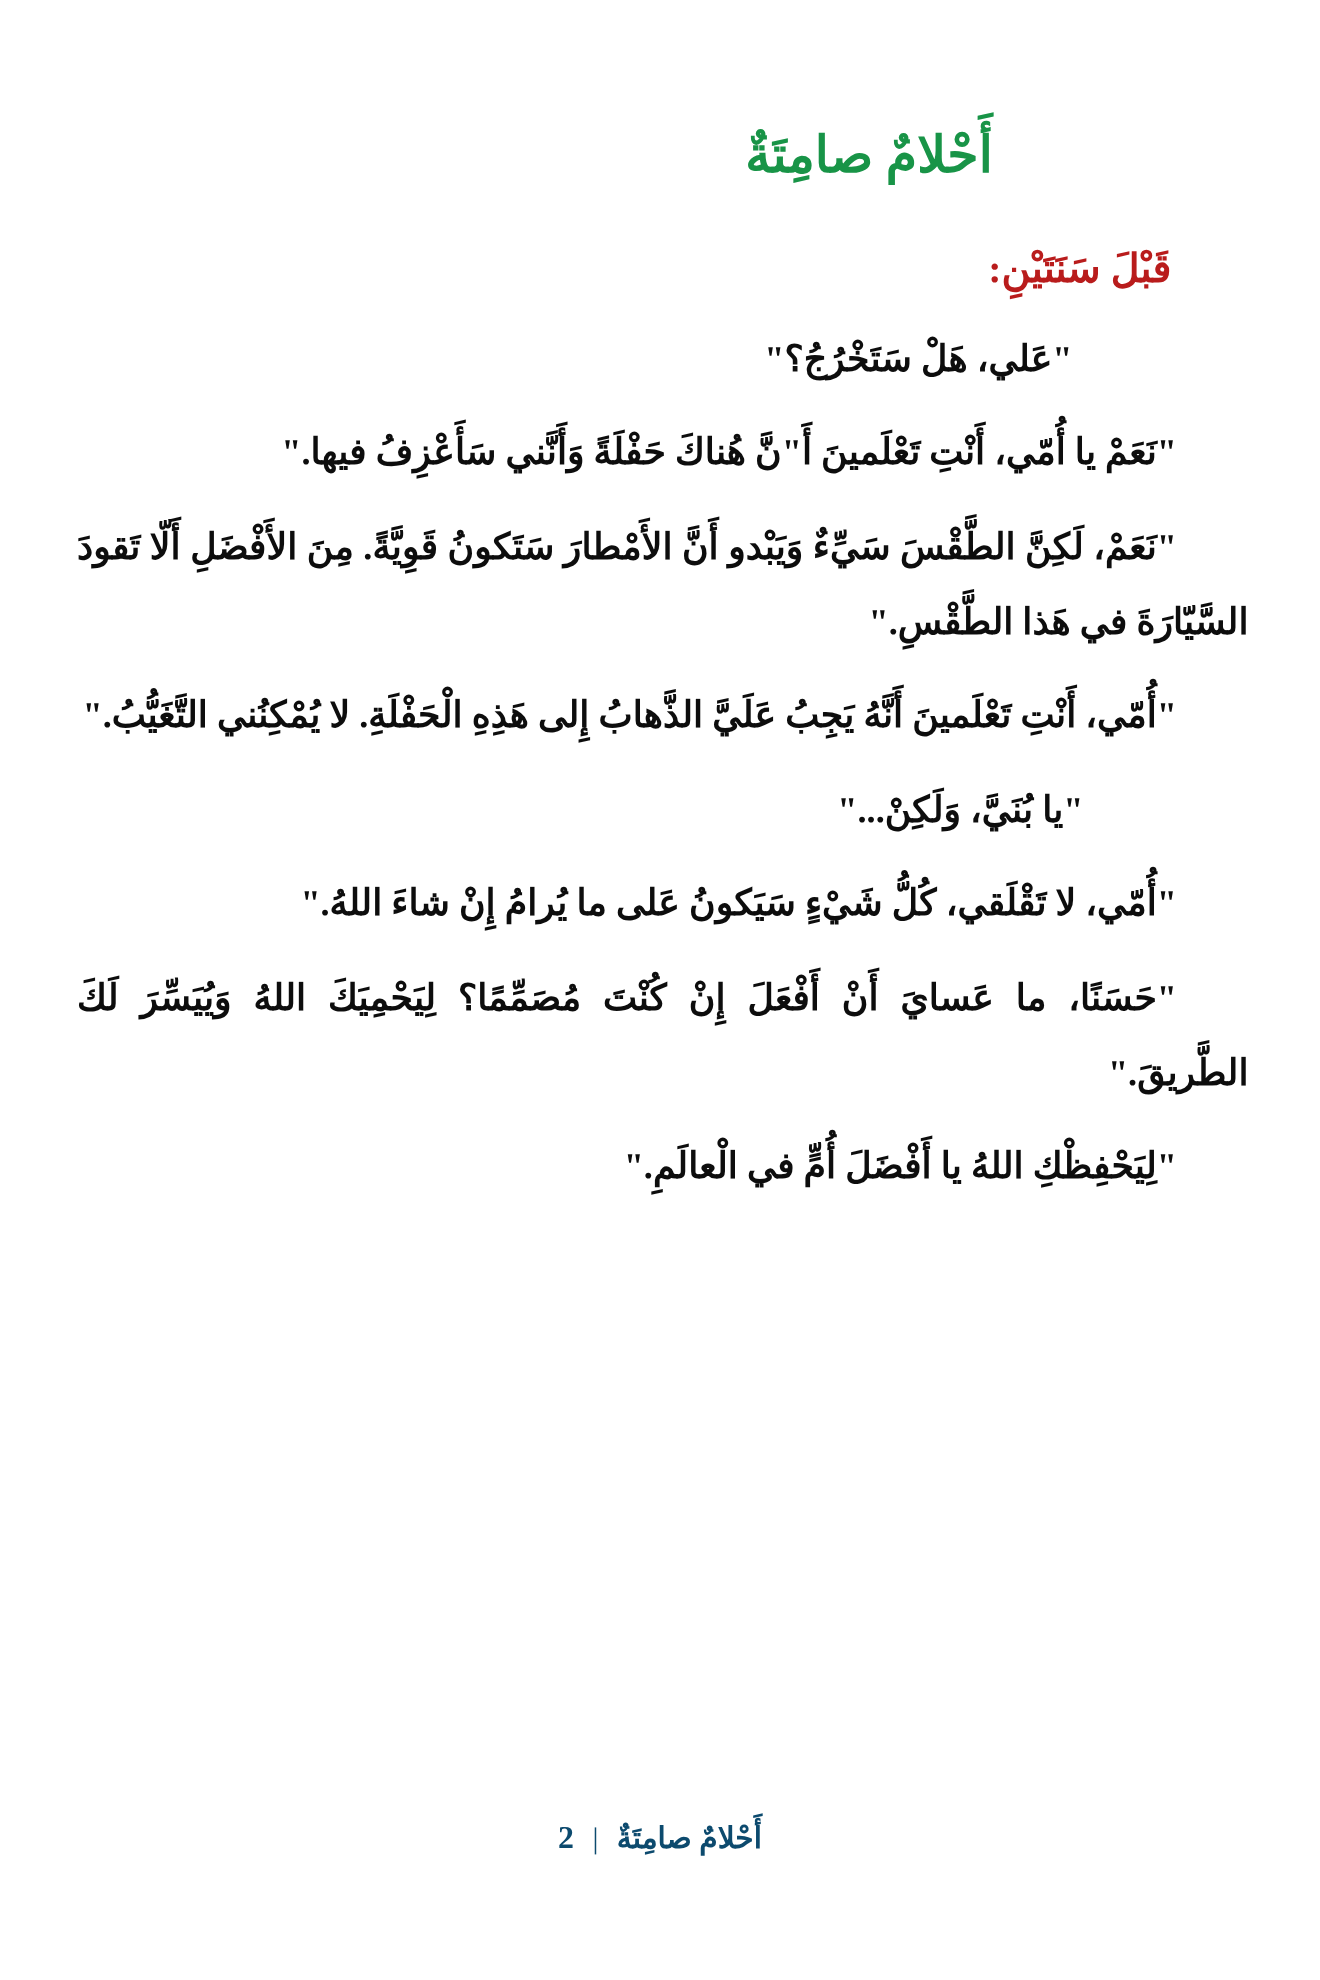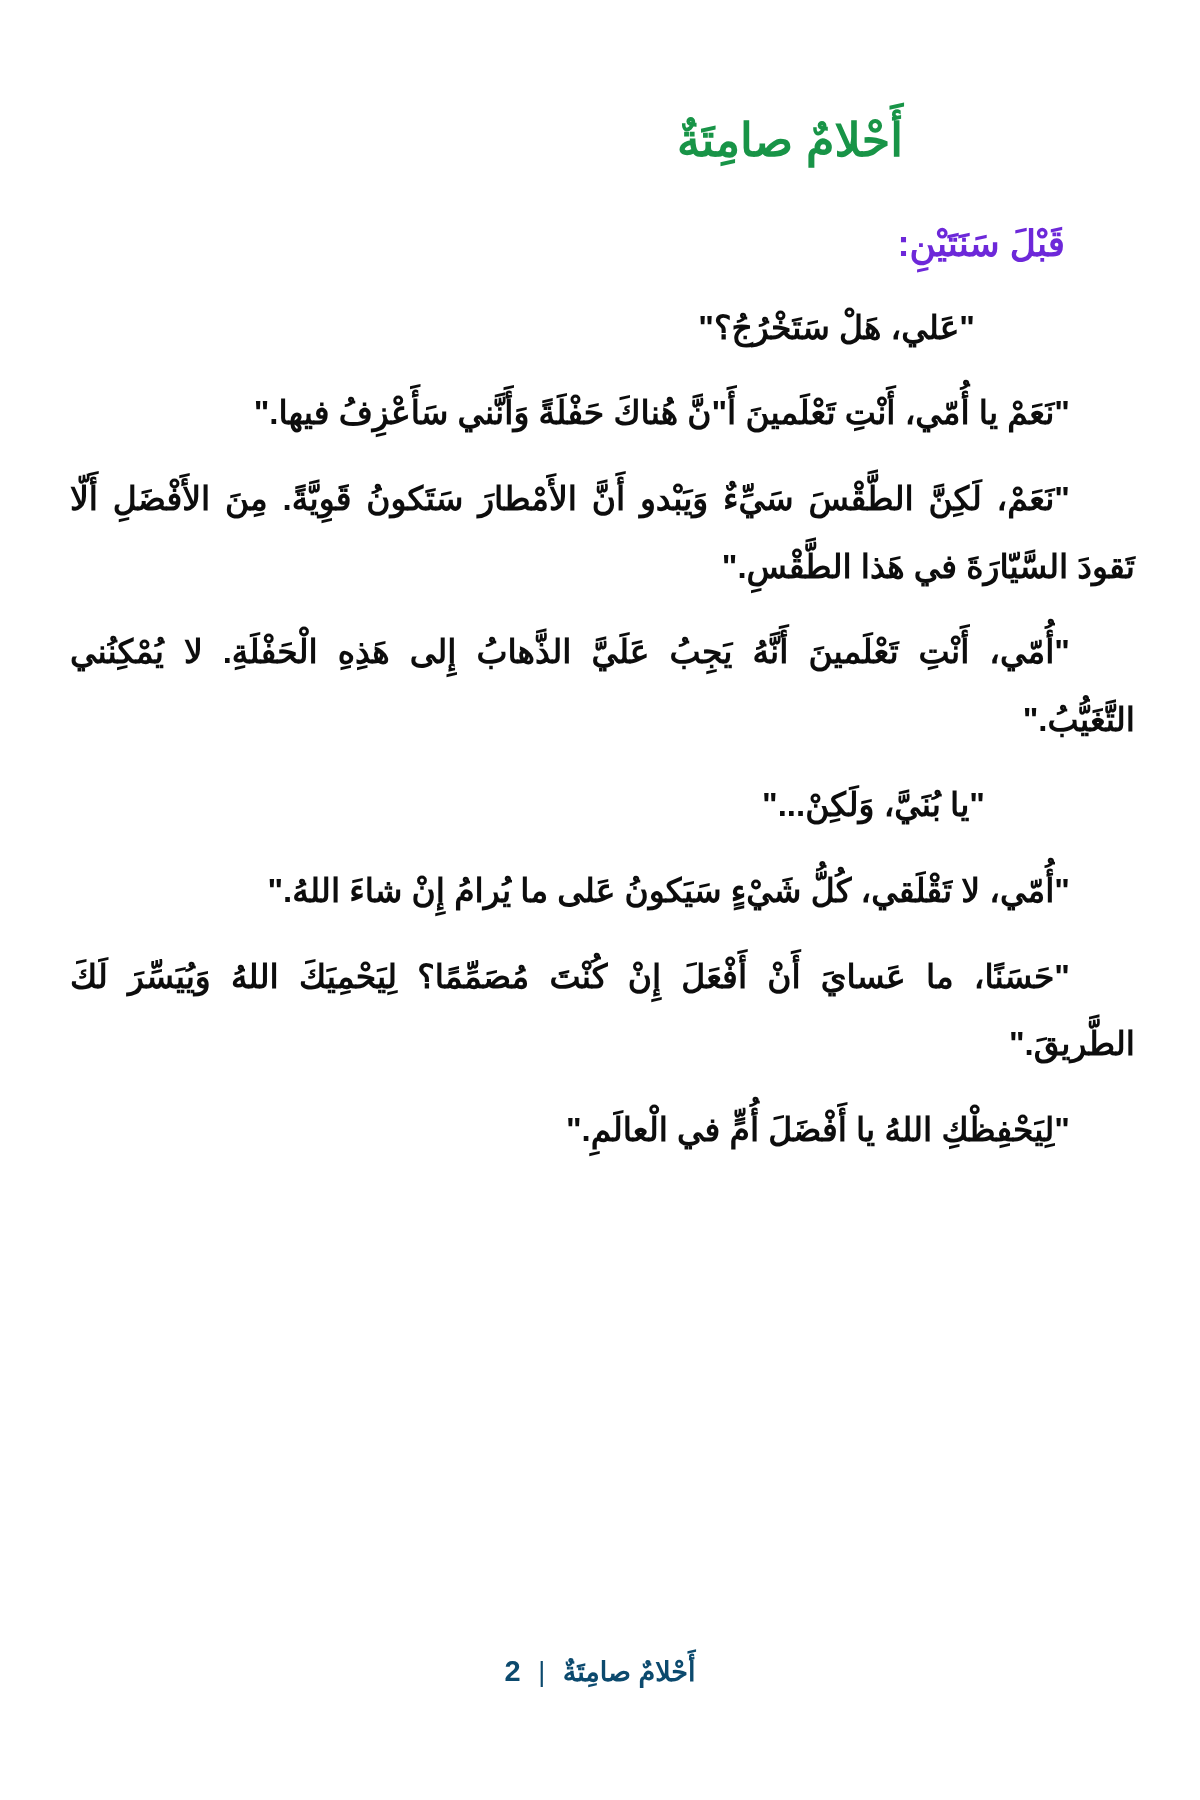--- a/index.html
+++ b/index.html
@@ -6,21 +6,21 @@
     margin: 0;
     padding: 0;
     background: #ffffff;
   }
   .page {
     position: relative;
     width: 1200px;
     height: 1800px;
     background: #ffffff;
     overflow: hidden;
-    font-family: Liberation Sans, sans-serif;
+    font-family: Liberation Serif, serif;
     font-weight: 700;
   }
   .title {
     margin: 0;
     padding: 104px 0 0 380px;   
     text-align: center;
     font-size: 46px;
     line-height: 1.6;
     color: #189447;
     font-weight: 700;
@@ -32,21 +32,21 @@
     line-height: 2.05;
     text-align: justify;
     text-justify: inter-word;
   }
   .heading {
     margin: 0 0 14px 0;
     font-size: 36px;
     line-height: 2.0;
     text-indent: 70px;
     font-weight: 700;
-    color: #6d28d9;
+    color: #b91c1c;
   }
   .para {
     margin: 0 0 18px 0;
     text-indent: 65px;  
   }
   .indent-lg {
     text-indent: 160px;
   }
   .indent-md {
     text-indent: 150px;

